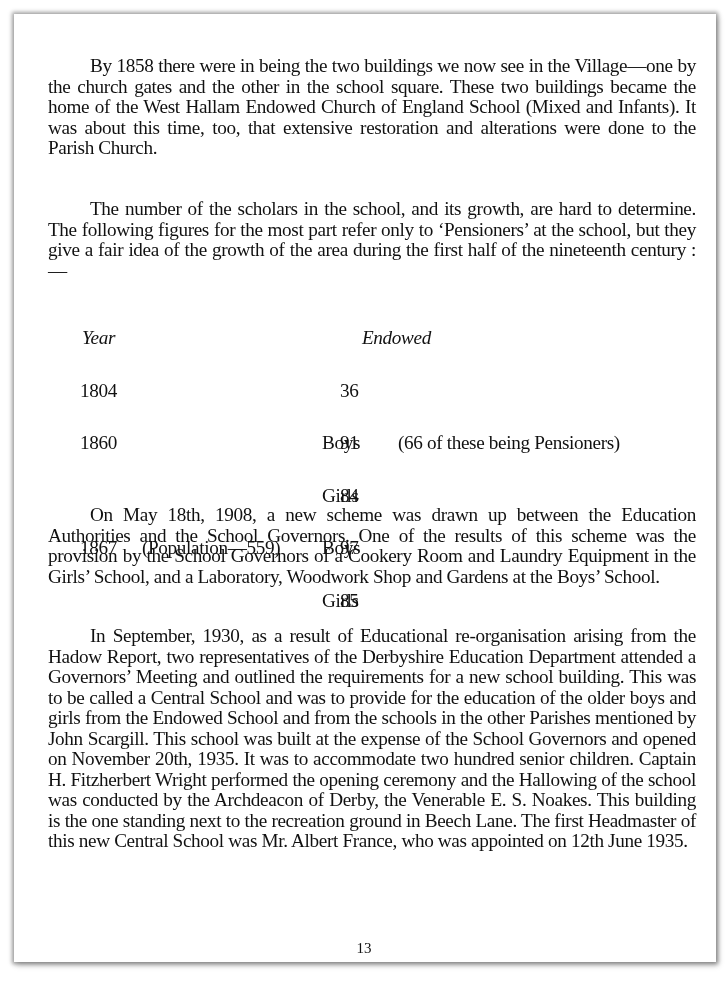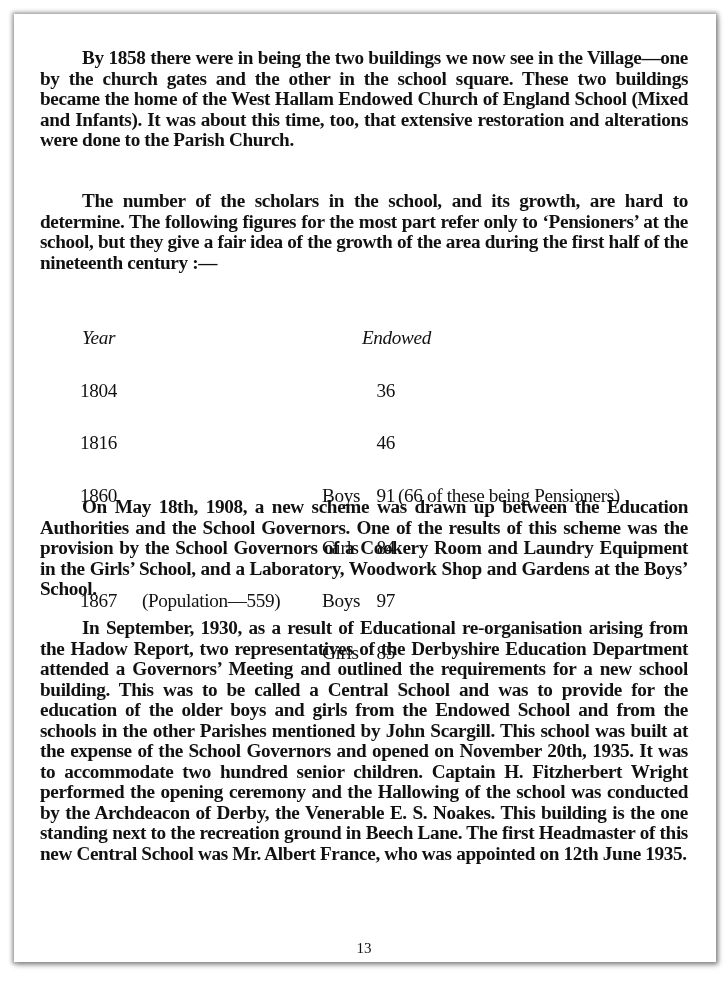--- a/index.html
+++ b/index.html
@@ -31,24 +31,23 @@
       font-size: 19.2px;
       line-height: 20.5px;
       color: #111111;
     }
     .para {
       position: absolute;
       left: 0;
       width: 648px;
       text-align: justify;
       text-indent: 42px;
-      margin: 0;
+      margin: 8px;
       font-stretch: condensed;
       letter-spacing: -0.35px;
-      font-weight: bold;
     }
     .p1 { top: 34px; }
     .p2 { top: 177px; }
     .p3 { top: 483px; }
     .p4 { top: 604px; }
 
     .table {
       position: absolute;
       left: 0;
       top: 282px;
@@ -63,21 +62,21 @@
       margin-top: 32px;
     }
     .trow span {
       position: absolute;
       top: 0;
       white-space: nowrap;
     }
     .c-year { left: 40px; }
     .c-note1 { left: 102px; }
     .c-sex { left: 282px; }
-    .c-num { left: 315px; width: 40px; text-align: right; }
+    .c-num { left: 300px; width: 40px; }
     .c-note2 { left: 358px; }
     .hdr-year { left: 42px; font-style: italic; }
     .hdr-sch { left: 322px; font-style: italic; }
 
     .page-number {
       position: absolute;
       left: 0;
       width: 648px;
       top: 924px;
       text-align: center;
@@ -101,27 +100,20 @@
       </div>
 
       <div class="trow">
         <span class="c-year">1804</span>
         <span class="c-note1"></span>
         <span class="c-sex"></span>
         <span class="c-num">36</span>
         <span class="c-note2"></span>
       </div>
 
-      <div class="trow">
-        <span class="c-year">1816</span>
-        <span class="c-note1"></span>
-        <span class="c-sex"></span>
-        <span class="c-num">46</span>
-        <span class="c-note2"></span>
-      </div>
 
 
 
       <div class="trow">
         <span class="c-year">1860</span>
         <span class="c-note1"></span>
         <span class="c-sex">Boys</span>
         <span class="c-num">91</span>
         <span class="c-note2">(66 of these being Pensioners)</span>
       </div>

